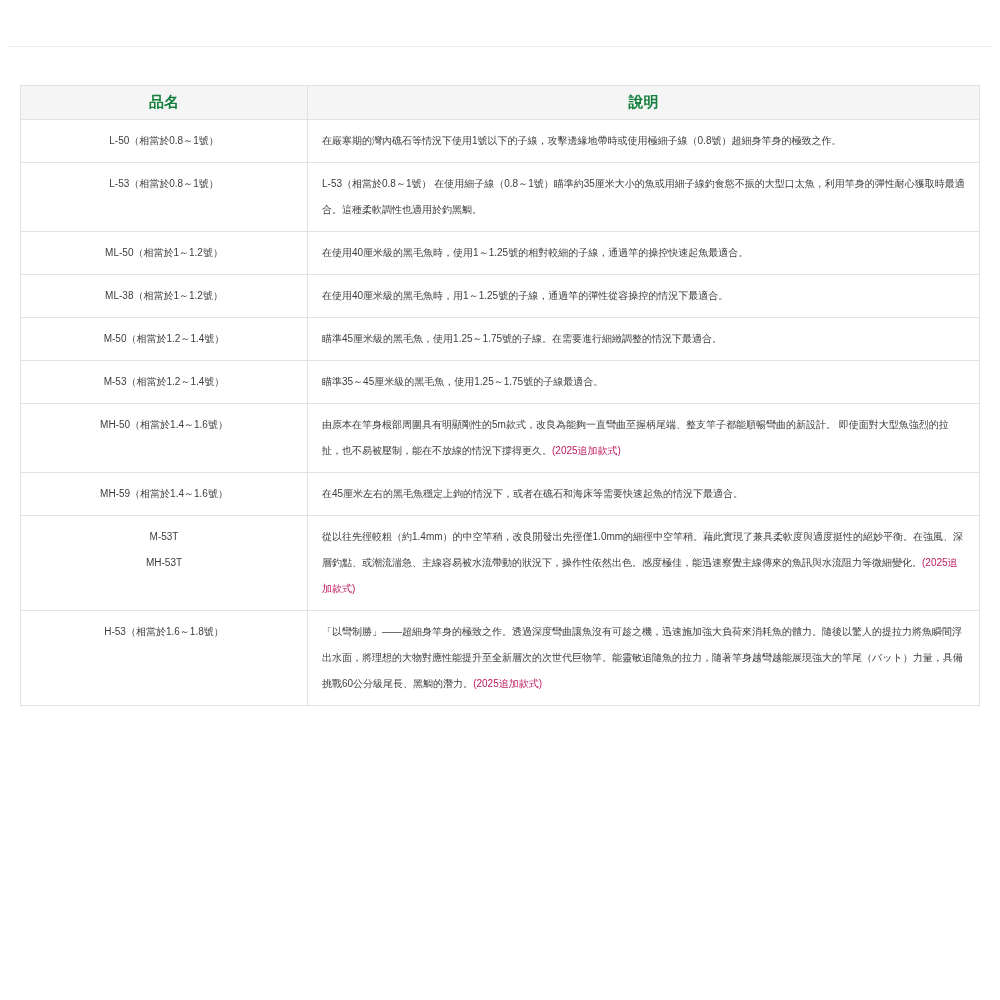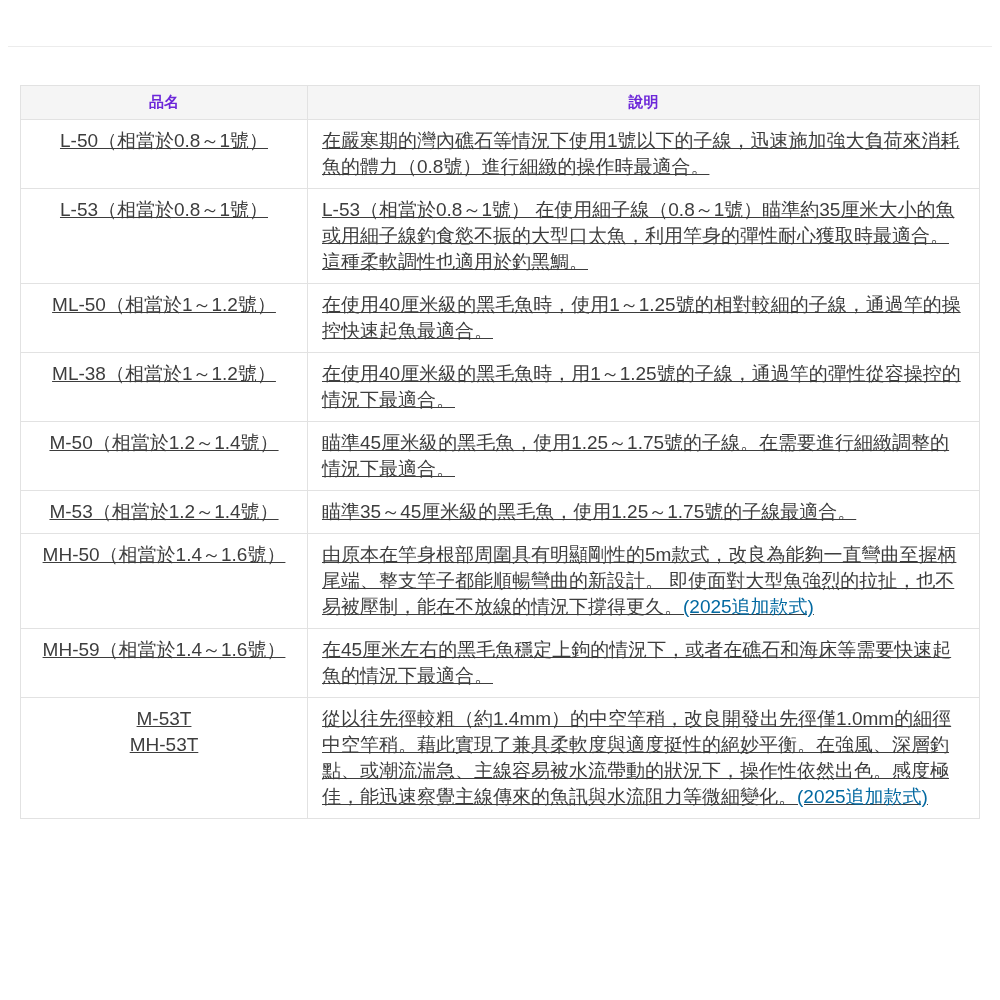--- a/index.html
+++ b/index.html
@@ -30,44 +30,43 @@
     width: 960px;
     border-collapse: collapse;
     table-layout: fixed;
     background: #ffffff;
   }
   table.spec-table, .spec-table th, .spec-table td {
     border: 1px solid #e2e2e2;
   }
   .spec-table th {
     background: #f5f5f5;
-    color: #6d28d9;
+    color: #15803d;
     font-size: 15px;
     font-weight: bold;
     padding: 7px 8px;
     text-align: center;
   }
   .spec-table col.c-name { width: 287px; }
   .spec-table td {
-    font-size: 19px;
+    font-size: 10px;
     color: #3d3d3d;
     line-height: 26px;
     padding: 8px 14px;
     vertical-align: top;
-    text-decoration: underline;
   }
   .spec-table td.name-cell {
     text-align: center;
     padding: 8px 6px;
   }
   .spec-table td.desc-cell {
     text-align: left;
   }
   .red-note {
-    color: #0369a1;
+    color: #be185d;
   }
 </style>
 </head>
 <body>
 
 <div class="page">
   <div class="top-divider"></div>
 
   <table class="spec-table">
     <colgroup>
@@ -78,21 +77,21 @@
       <tr>
         <th>品名</th>
         <th>說明</th>
       </tr>
     </thead>
     <tbody>
         <tr>
           <td class="name-cell">
             <div>L-50（相當於0.8～1號）</div>
           </td>
-          <td class="desc-cell"><span>在嚴寒期的灣內礁石等情況下使用1號以下的子線，迅速施加強大負荷來消耗魚的體力（0.8號）進行細緻的操作時最適合。</span></td>
+          <td class="desc-cell"><span>在嚴寒期的灣內礁石等情況下使用1號以下的子線，攻擊邊緣地帶時或使用極細子線（0.8號）超細身竿身的極致之作。</span></td>
         </tr>
         <tr>
           <td class="name-cell">
             <div>L-53（相當於0.8～1號）</div>
           </td>
           <td class="desc-cell"><span>L-53（相當於0.8～1號） 在使用細子線（0.8～1號）瞄準約35厘米大小的魚或用細子線釣食慾不振的大型口太魚，利用竿身的彈性耐心獲取時最適合。這種柔軟調性也適用於釣黑鯛。</span></td>
         </tr>
         <tr>
           <td class="name-cell">
             <div>ML-50（相當於1～1.2號）</div>
@@ -129,15 +128,21 @@
           </td>
           <td class="desc-cell"><span>在45厘米左右的黑毛魚穩定上鉤的情況下，或者在礁石和海床等需要快速起魚的情況下最適合。</span></td>
         </tr>
         <tr>
           <td class="name-cell">
             <div>M-53T</div>
             <div>MH-53T</div>
           </td>
           <td class="desc-cell"><span>從以往先徑較粗（約1.4mm）的中空竿稍，改良開發出先徑僅1.0mm的細徑中空竿稍。藉此實現了兼具柔軟度與適度挺性的絕妙平衡。在強風、深層釣點、或潮流湍急、主線容易被水流帶動的狀況下，操作性依然出色。感度極佳，能迅速察覺主線傳來的魚訊與水流阻力等微細變化。</span><span class="red-note">(2025追加款式)</span></td>
         </tr>
+        <tr>
+          <td class="name-cell">
+            <div>H-53（相當於1.6～1.8號）</div>
+          </td>
+          <td class="desc-cell"><span>「以彎制勝」——超細身竿身的極致之作。透過深度彎曲讓魚沒有可趁之機，迅速施加強大負荷來消耗魚的體力。隨後以驚人的提拉力將魚瞬間浮出水面，將理想的大物對應性能提升至全新層次的次世代巨物竿。能靈敏追隨魚的拉力，隨著竿身越彎越能展現強大的竿尾（バット）力量，具備挑戰60公分級尾長、黑鯛的潛力。</span><span class="red-note">(2025追加款式)</span></td>
+        </tr>
       </tbody>
   </table>
 </div>
 
 </body></html>

